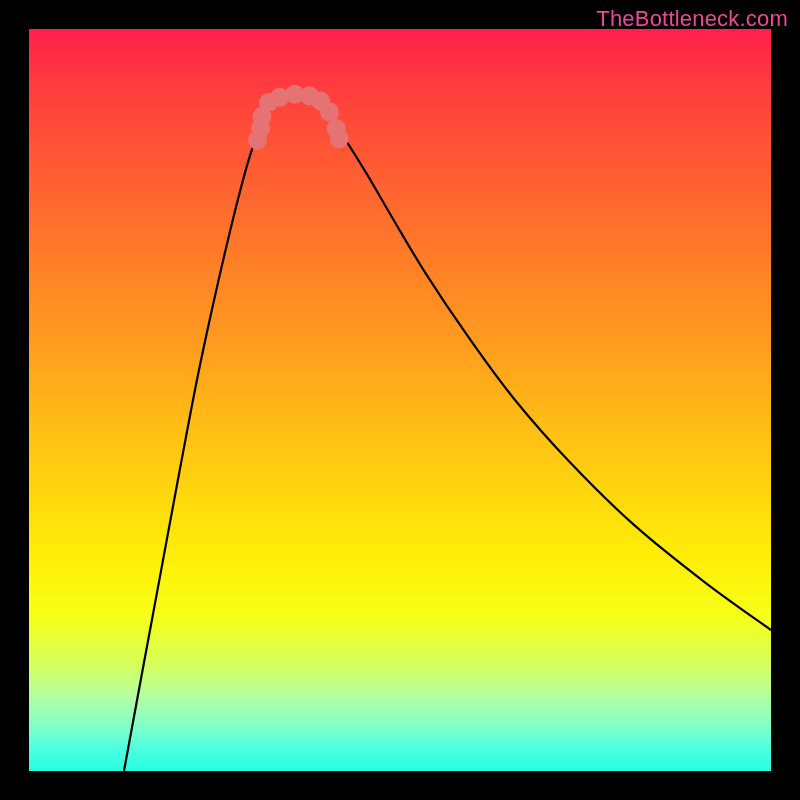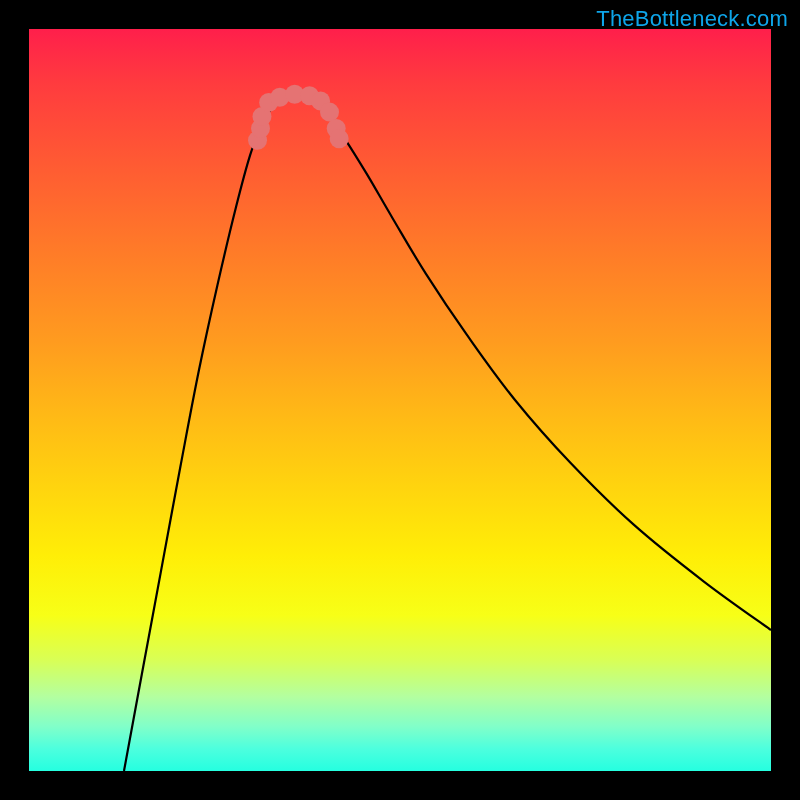--- a/index.html
+++ b/index.html
@@ -36,21 +36,21 @@
       #d9ff55 85%,
       #b3ffa0 90%,
       #81ffc9 94%,
       #4dffde 97%,
       #25ffe0 100%);
   }
   .watermark {
     position: absolute;
     top: 6px;
     right: 12px;
-    color: #0ea5e9;
+    color: #ec4899;
     font-size: 22px;
     font-weight: 500;
     letter-spacing: 0.2px;
     user-select: none;
   }
   svg.curves {
     position: absolute;
     left: 0;
     top: 0;
     width: 742px;

